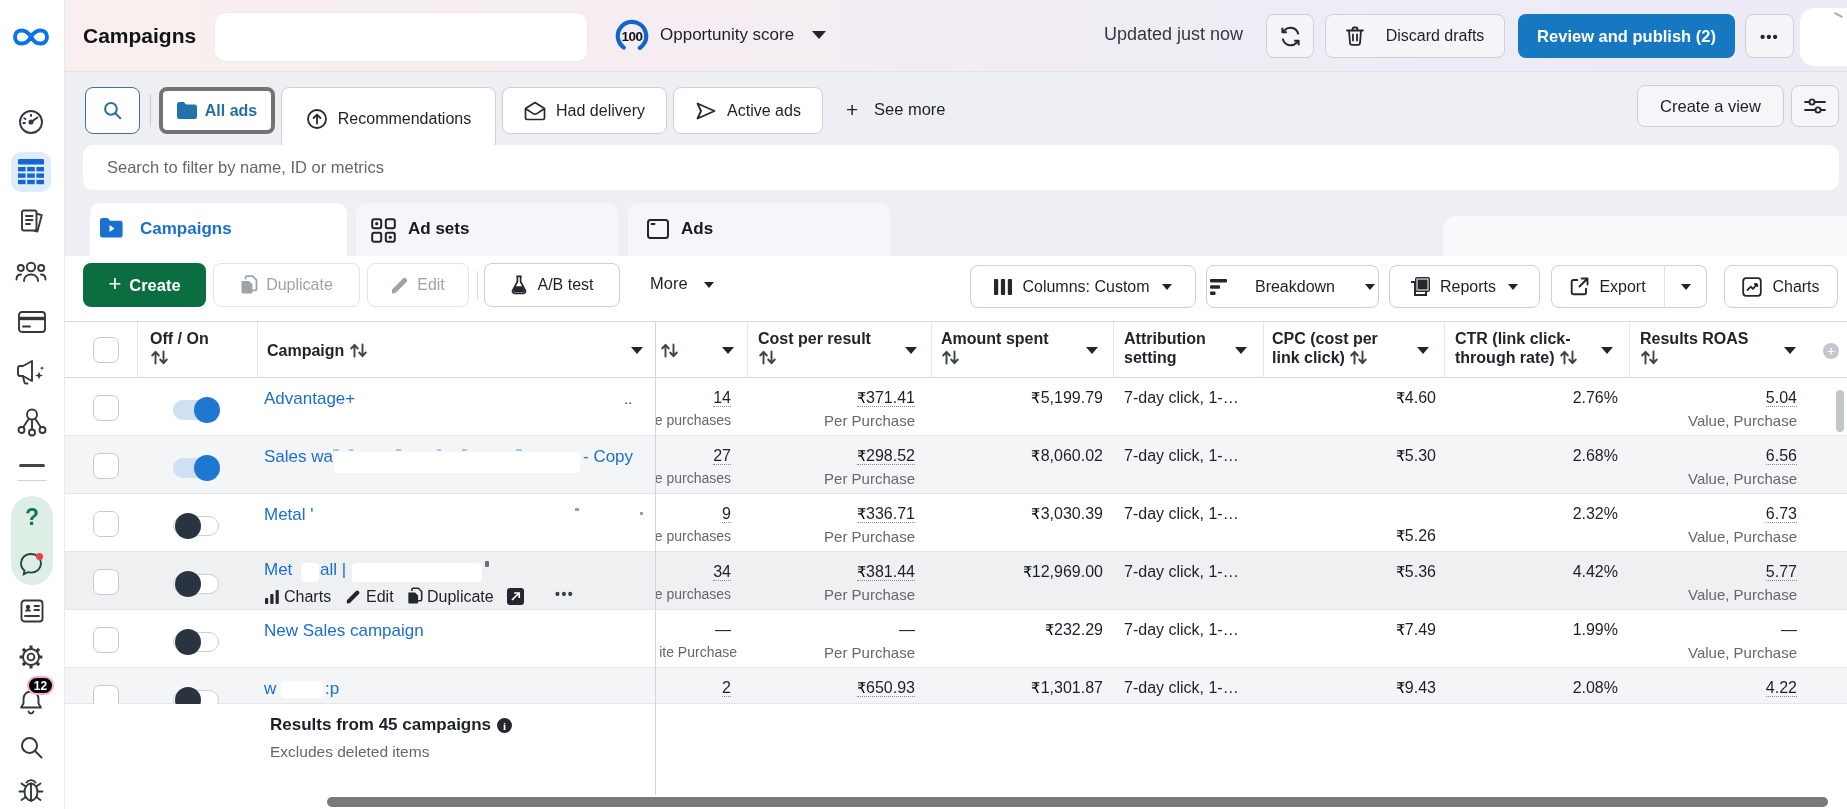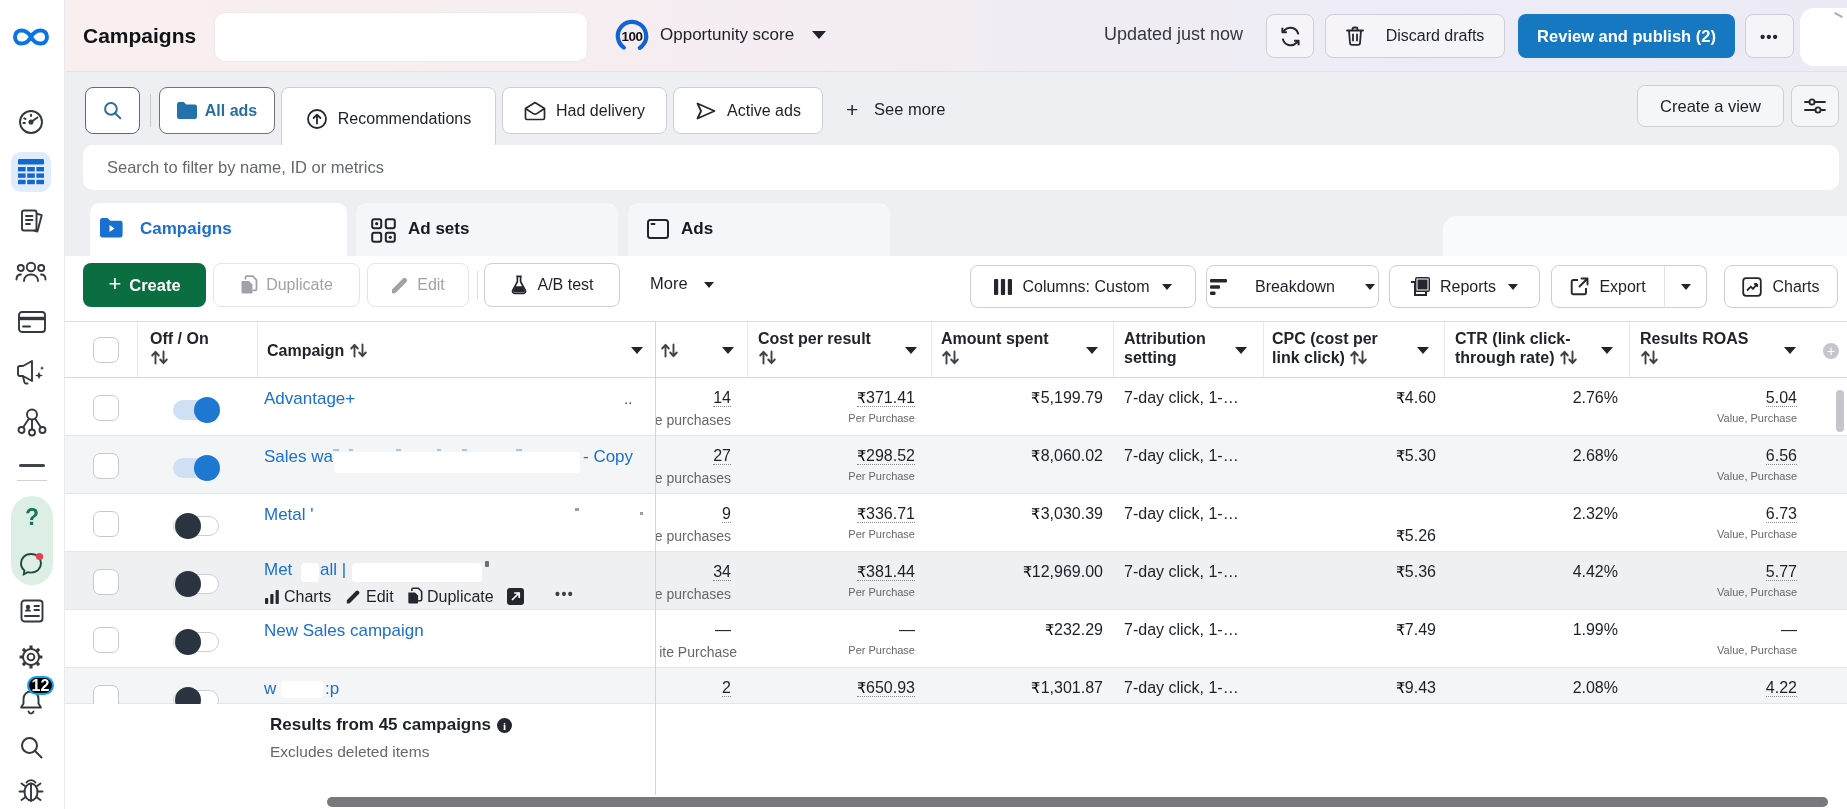--- a/index.html
+++ b/index.html
@@ -9,21 +9,21 @@
 .tg{position:absolute;width:46px;height:20px;border-radius:10px}
 .tg.on{background:#cfe0f5}
 .tg.on::after{content:"";position:absolute;right:-1px;top:-3px;width:26px;height:26px;border-radius:50%;background:#1e78d2}
 .tg.off{background:#fff;border:1px solid #ccd0d5}
 .tg.off::after{content:"";position:absolute;left:1px;top:-4px;width:26px;height:26px;border-radius:50%;background:#2a3440}
 .cb{position:absolute;width:26px;height:26px;border:1.5px solid #c6cad0;border-radius:7px;background:#fff}
 .car{position:absolute;width:0;height:0;border-left:5px solid transparent;border-right:5px solid transparent;border-top:6px solid #20242b}
 .sai{display:inline-block;vertical-align:-2px}
 .lk{position:absolute;font-size:17px;color:#1b6fd0;white-space:nowrap}
 .v1{position:absolute;font-size:16px;color:#1c2028;text-align:right;width:180px;white-space:nowrap}
-.v2{position:absolute;font-size:11px;color:#65676b;text-align:right;width:180px;white-space:nowrap}
+.v2{position:absolute;font-size:15px;color:#65676b;text-align:right;width:180px;white-space:nowrap}
 .du{border-bottom:1.5px dotted #898d93;padding-bottom:0px}
 .hc{position:absolute;font-size:16px;font-weight:700;color:#20242b;line-height:19px;white-space:nowrap}
 .rp{display:inline-block;width:.58em;height:.70em}
 .wp{position:absolute;background:#fff;border-radius:4px}
 svg{display:block}
 </style></head>
 <body>
 <svg width="0" height="0" style="position:absolute">
     <defs>
 <path id="rup" transform="translate(0 1493) scale(1 -1)" d="M106 1370 161 1493H1199L1144 1370H790Q869 1292 890 1163H1199L1144 1040H898Q893 914 832 829Q767 736 642 700Q707 678 768 606Q827 538 892 408L1097 0H880L689 383Q614 534 546 582Q476 631 356 631H136V797H390Q536 797 610 864Q678 926 684 1040H106L161 1163H673Q655 1230 610 1282Q536 1370 390 1370Z"></path>
@@ -104,21 +104,21 @@
     <circle cx="14" cy="14" r="8" stroke-width="1.9"></circle>
     <circle cx="14" cy="14" r="3.4" stroke-width="1.9"></circle>
     <g stroke-width="3.1">
       <path d="M14 6 V2.6 M14 25.4 V22 M22 14 h3.4 M2.6 14 H6 M19.7 8.3 l2.4-2.4 M5.9 22.1 l2.4-2.4 M19.7 19.7 l2.4 2.4 M5.9 5.9 8.3 8.3"></path>
     </g>
   </svg>
 <svg class="abs" style="left:17px;top:688px" width="28" height="28" viewBox="0 0 28 28" fill="none" stroke="#32383e" stroke-width="1.9" stroke-linecap="round" stroke-linejoin="round">
     <path d="M14 3.5 c-4.5 0-7.5 3.2-7.5 7.5 v4.5 l-2.4 4 h19.8 l-2.4-4 V11 c0-4.3-3-7.5-7.5-7.5 Z"></path>
     <path d="M11.5 23.5 c.4 1.2 1.3 2 2.5 2 s2.1-.8 2.5-2"></path>
   </svg>
-<div class="abs" style="left:27px;top:676px;width:27px;height:19px;border-radius:10px;background:#000000;color:#fff;font-size:16px;font-weight:700;display:flex;align-items:center;justify-content:center;border:2px solid #0ea5e9">12</div>
+<div class="abs" style="left:27px;top:676px;width:27px;height:19px;border-radius:10px;background:#000000;color:#fff;font-size:12px;font-weight:700;display:flex;align-items:center;justify-content:center;border:2px solid #f9a8d4">12</div>
 <svg class="abs" style="left:18px;top:734px" width="27" height="27" viewBox="0 0 27 27" fill="none" stroke="#32383e" stroke-width="2">
     <circle cx="11.5" cy="11.5" r="7.5"></circle>
     <path d="M17 17 l6.5 6.5" stroke-linecap="round"></path>
   </svg>
 <svg class="abs" style="left:17px;top:775px" width="28" height="30" viewBox="0 0 28 30" fill="none" stroke="#32383e" stroke-width="1.9" stroke-linecap="round">
     <ellipse cx="14" cy="17" rx="6.5" ry="8.5"></ellipse>
     <path d="M9.5 7.5 a5.5 5.5 0 0 1 9 0 M14 8.5 V26 M7.5 16.5 H2.5 M20.5 16.5 h5 M8.7 11.5 4.5 8.5 M19.3 11.5 23.5 8.5 M8.7 22 4.5 25 M19.3 22 23.5 25"></path>
   </svg>
 
 <div class="abs" style="left:65px;top:0;width:1782px;height:72px;background:linear-gradient(90deg,#f9efee 0%,#f5edf1 35%,#eeecf5 70%,#ecebf5 100%);border-bottom:1px solid #e2e1ea"></div>
@@ -153,21 +153,21 @@
 
 <div class="abs" style="left:65px;top:72px;width:1782px;height:737px;background:#edeff3"></div>
 
 <div class="btn" style="left:85px;top:87px;width:55px;height:47px;border-color:#417298">
 <svg width="21" height="21" viewBox="0 0 27 27" fill="none" stroke="#2e6f9e" stroke-width="2.6">
       <circle cx="11.5" cy="11.5" r="7.5"></circle>
       <path d="M17 17 l6.5 6.5" stroke-linecap="round"></path>
     </svg>
   </div>
 <div class="abs" style="left:150px;top:94px;width:1px;height:33px;background:#c8cacf"></div>
-<div class="btn" style="left:159px;top:87px;width:116px;height:47px;border:1px solid #737373;color:#266fa1;font-weight:700;gap:8px">
+<div class="btn" style="left:159px;top:87px;width:116px;height:47px;border:4px solid #737373;color:#266fa1;font-weight:700;gap:8px">
 <svg width="20" height="17" viewBox="0 0 20 17">
       <path d="M0 2.2 A2.2 2.2 0 0 1 2.2 0 h4.6 l2.4 2.6 h8.6 A2.2 2.2 0 0 1 20 4.8 V14.8 A2.2 2.2 0 0 1 17.8 17 H2.2 A2.2 2.2 0 0 1 0 14.8 Z" fill="#2273ab"></path>
     </svg>
 <span>All ads</span>
   </div>
 <div class="btn" style="left:281px;top:87px;width:215px;height:63px;gap:10px">
 <svg width="22" height="22" viewBox="0 0 22 22" fill="none" stroke="#24282e" stroke-width="1.8">
       <circle cx="11" cy="11" r="9"></circle>
       <path d="M11 15.5 V7 M7.6 10 11 6.6 14.4 10" stroke-linecap="round" stroke-linejoin="round"></path>
     </svg>

